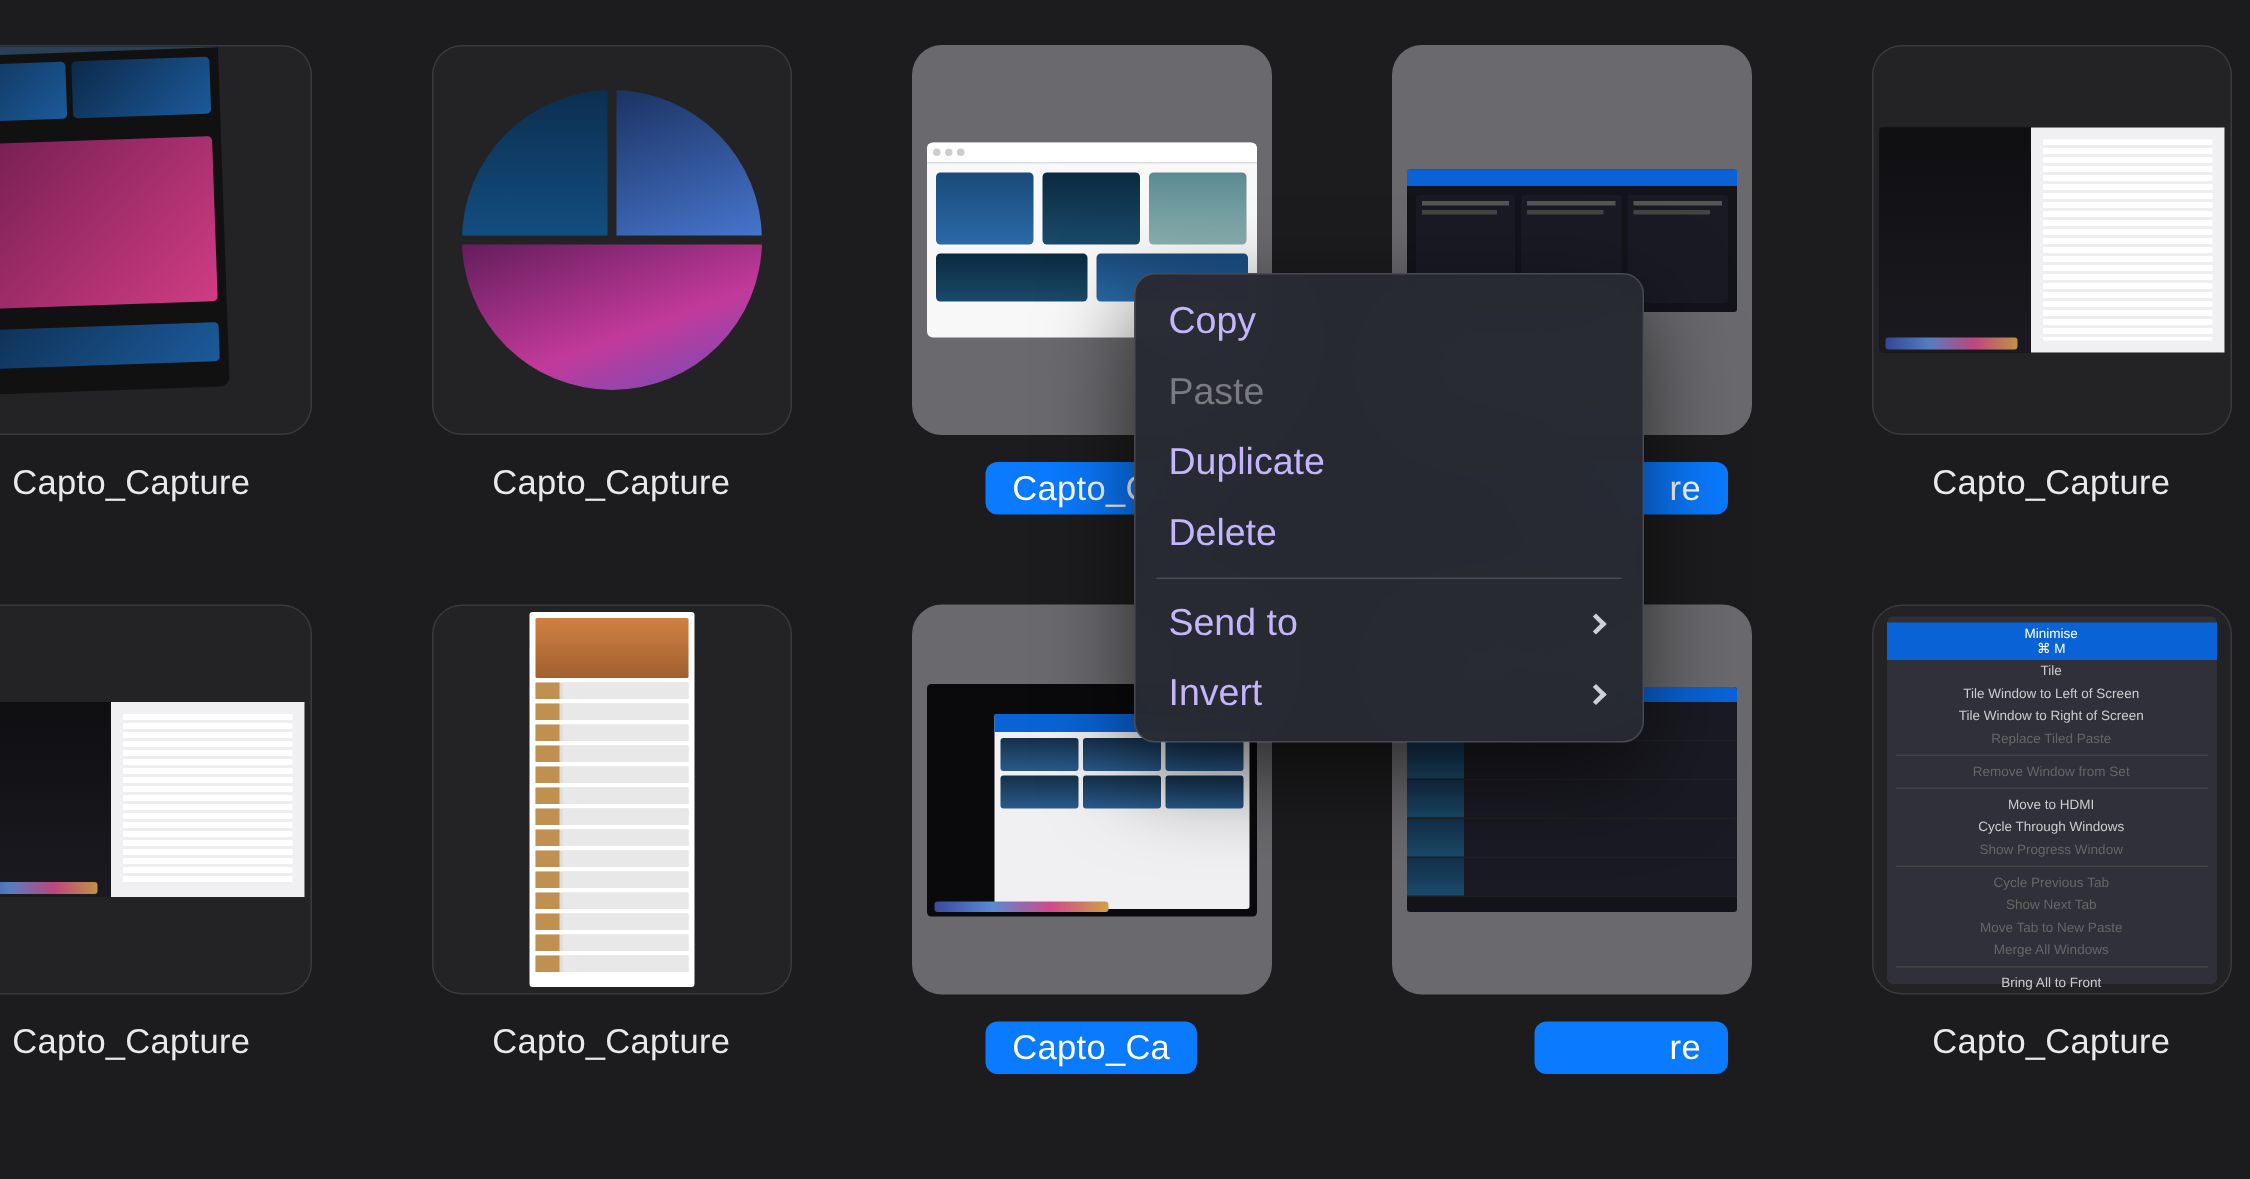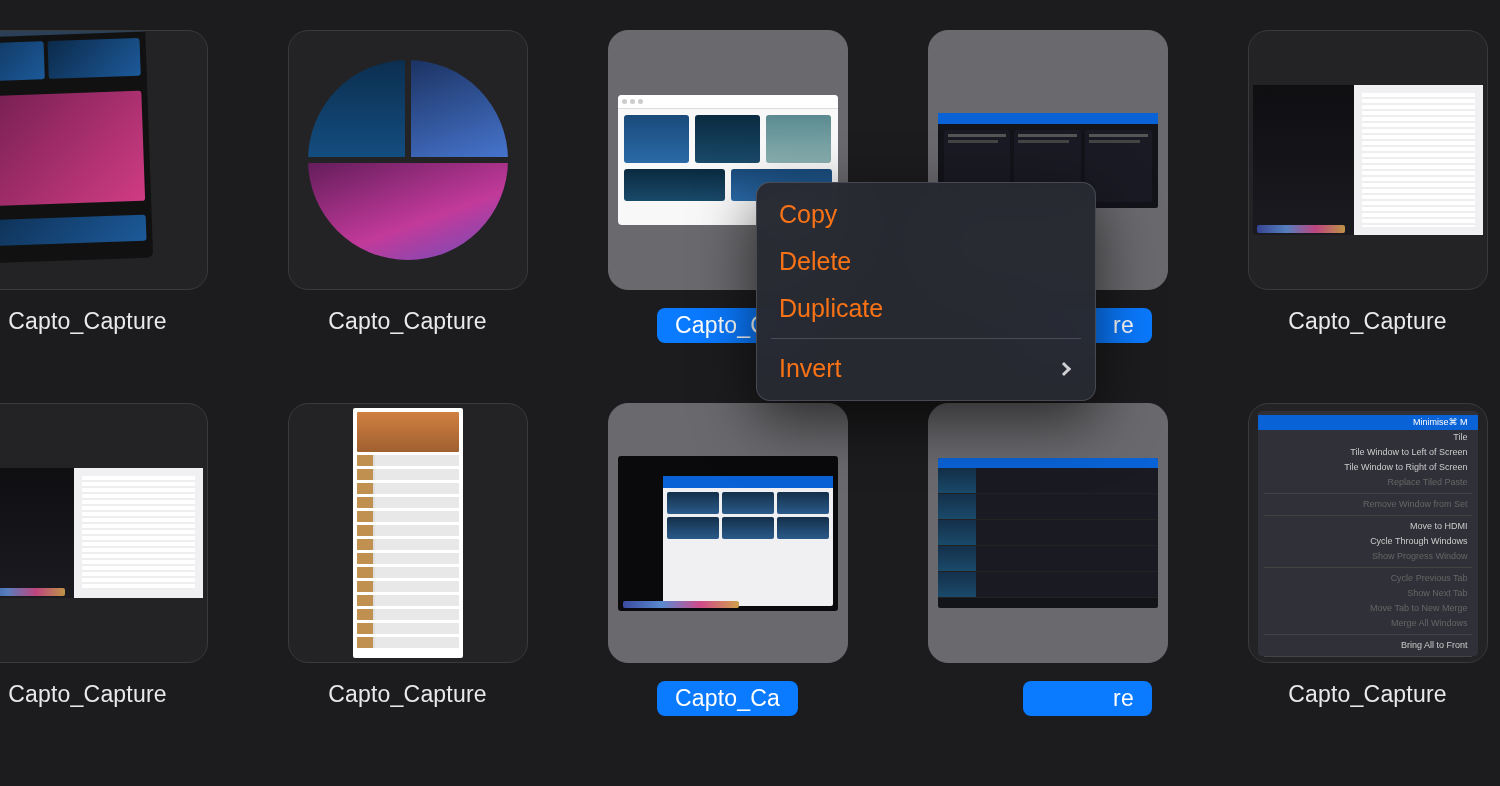--- a/index.html
+++ b/index.html
@@ -112,42 +112,42 @@
   .sitemock .inner .g div { flex:1 1 30%; height:22px; background:linear-gradient(#14304a,#2a5a8a); border-radius:2px; }
   .sitemock .d { position:absolute; bottom:3px; left:5px; right:45%; height:7px; background:linear-gradient(90deg,#3a4aa0,#5a8ad0,#d04a8a,#d0a04a); border-radius:2px; }
 
   .listmock { width:220px; height:150px; background:#13131a; border-radius:2px; overflow:hidden; }
   .listmock .hd { height:10px; background:#0a63d6; }
   .listmock .r { height:26px; border-bottom:1px solid #222; display:flex; }
   .listmock .r div:first-child { width:38px; background:linear-gradient(#14304a,#1a4a6a); }
   .listmock .r div:last-child { flex:1; background:#1a1a22; }
 
   .menumock { width:220px; height:245px; background:#303038; border-radius:4px; display:flex; flex-direction:column; padding:4px 0; font-size:9px; color:#ccc; }
-  .menumock .mi { padding:2.5px 10px; display:flex; justify-content:flex-end; align-items:center; }
+  .menumock .mi { padding:2.5px 10px; display:flex; justify-content:center; align-items:center;flex-direction:column; }
   .menumock .mi.hl { background:#0a63d6; color:#fff; }
   .menumock .mi.dim { color:#666; }
   .menumock hr { border:none; border-top:1px solid #444; margin:3px 6px; }
 
   
   .context-menu {
     position: absolute;
     left: 756px;
     top: 182px;
     width: 340px;
     background: rgba(40,42,50,0.98);
     border: 1px solid rgba(120,120,130,0.4);
     border-radius: 14px;
     box-shadow: 0 20px 60px rgba(0,0,0,0.6);
     backdrop-filter: blur(30px);
     padding: 8px 0;
     font-size: 25px;
   }
   .context-menu .mi {
     padding: 9px 22px;
-    color: #f97316;
+    color: #c4b5fd;
     display: flex;
     justify-content: space-between;
     align-items: center;
     cursor: default;
   }
   .context-menu .mi.disabled { color: #7a7a80; }
   .context-menu .mi.highlight {
     background: #0a7aff;
     color: #fff;
     border-radius: 8px;
@@ -409,21 +409,21 @@
             <span>Show Progress Window</span>
           </div>
         <hr>
         <div class="mi dim">
             <span>Cycle Previous Tab</span>
           </div>
         <div class="mi dim">
             <span>Show Next Tab</span>
           </div>
         <div class="mi dim">
-            <span>Move Tab to New Merge</span>
+            <span>Move Tab to New Paste</span>
           </div>
         <div class="mi dim">
             <span>Merge All Windows</span>
           </div>
         <hr>
         <div class="mi">
             <span>Bring All to Front</span>
           </div>
         <hr>
         <div class="mi">
@@ -433,24 +433,31 @@
     </div>
     <div class="label">Capto_Capture</div>
   </div>
 
 </div>
 
 <div class="context-menu">
   <div class="mi">
       <span>Copy</span>
     </div>
+  <div class="mi disabled">
+      <span>Paste</span>
+    </div>
+  <div class="mi">
+      <span>Duplicate</span>
+    </div>
   <div class="mi">
       <span>Delete</span>
     </div>
+  <hr>
   <div class="mi">
-      <span>Duplicate</span>
-    </div>
-  <hr>
+    <span>Send to</span>
+    <span class="chev"></span>
+  </div>
   <div class="mi">
     <span>Invert</span>
     <span class="chev"></span>
   </div>
 </div>
 
 </body></html>

